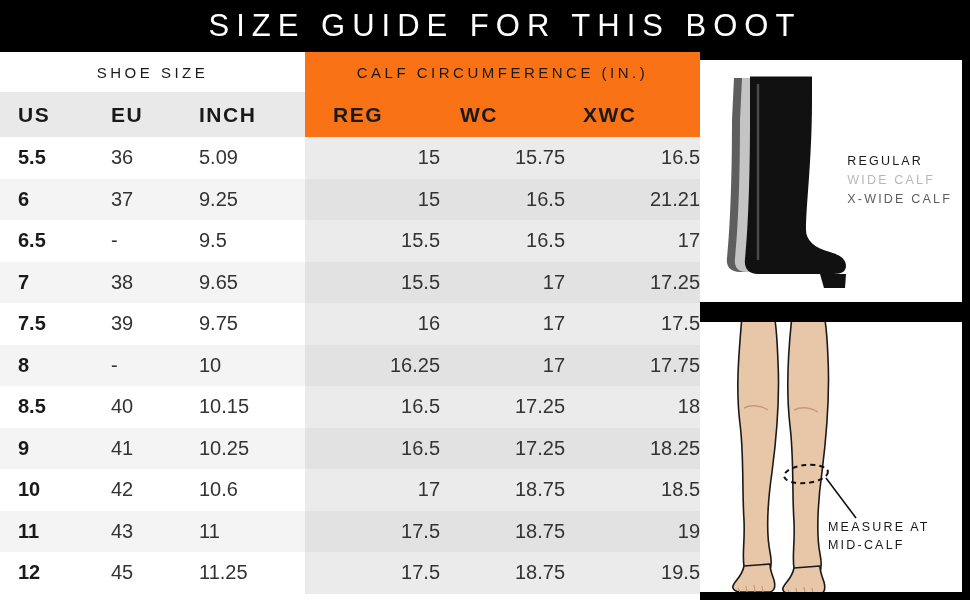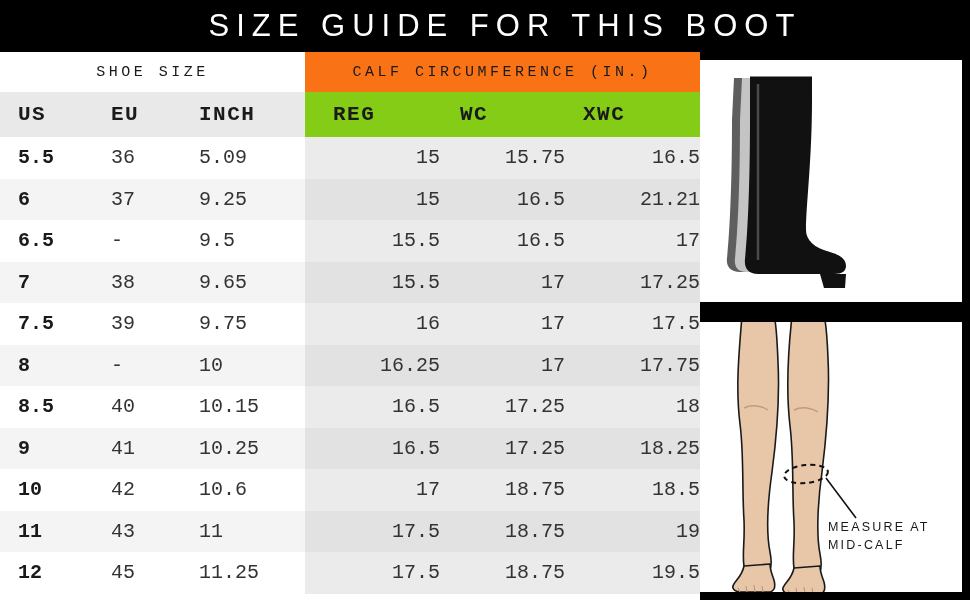--- a/index.html
+++ b/index.html
@@ -54,21 +54,20 @@
     background: #000;
     display: flex;
     flex-direction: column;
   }
 
   
   table.size-table {
     border-collapse: collapse;
     width: 700px;
     table-layout: fixed;
-    font-family: Liberation Mono, monospace;
   }
   table.size-table td, table.size-table th {
     padding: 0;
     margin: 0;
   }
 
   .group-head {
     height: 40px;
     font-size: 15px;
     letter-spacing: 3.5px;
@@ -86,21 +85,21 @@
     height: 45px;
     font-size: 21px;
     font-weight: bold;
     letter-spacing: 1.5px;
     color: #1a1a1a;
     text-align: left;
     vertical-align: middle;
     background: #e9e9e9;
   }
   .col-head.calfcol {
-    background: #84cc16;
+    background: #f97316;
   }
 
   .cell {
     height: 41.5px;
     font-size: 20px;
     color: #333333;
     vertical-align: middle;
     text-align: left;
     background: #ffffff;
   }
@@ -310,20 +309,25 @@
           <path d="M42 18 L110 18 L110 24 C110 90 104 140 104 168 L110 196 C112 205 108 212 96 212 L46 212 C37 212 34 206 35 198 C38 170 40 120 40 60 Z" fill="#c4c4c4"></path>
 
           <path d="M50 18 L112 18 C112 24 112 30 112 40 C112 100 106 145 106 170 C106 180 114 188 130 192 C140 195 146 199 146 206 C146 211 142 214 134 214 L58 214 C48 214 44 208 45 199 C48 170 50 120 50 60 Z" fill="#111111"></path>
 
           <path d="M120 214 L146 214 L145 228 L124 228 Z" fill="#111111"></path>
 
           <path d="M58 24 L58 200" stroke="#4a4a4a" stroke-width="2.5" fill="none"></path>
 
           <path d="M50 18 L112 18" stroke="#111111" stroke-width="3" fill="none"></path>
         </svg>
+        <div class="legend">
+          <div class="reg">REGULAR</div>
+          <div class="wc">WIDE CALF</div>
+          <div class="xwc">X-WIDE CALF</div>
+        </div>
       </div>
 
       <div class="panel panel-legs">
         <svg width="262" height="276" viewBox="0 0 262 276">
 
           <path d="M42 -6 C38 40 36 70 40 102 C44 132 42 170 44 198 C45 220 42 232 44 244 C46 254 58 256 66 252 C72 249 72 240 70 230 C66 210 68 178 72 150 C76 120 80 80 78 40 C77 14 76 0 74 -6 Z" fill="#e8c6a8" stroke="#1a1a1a" stroke-width="1.6" stroke-linejoin="round"></path>
 
           <path d="M44 244 C42 254 36 258 34 262 C31 266 34 270 42 270 L68 270 C74 270 76 266 74 258 C72 252 70 248 70 242 Z" fill="#e8c6a8" stroke="#1a1a1a" stroke-width="1.6" stroke-linejoin="round"></path>
 
           <path d="M92 -6 C88 30 86 70 90 104 C94 136 92 172 94 200 C95 222 92 234 94 246 C96 256 108 258 116 254 C122 251 122 242 120 232 C116 212 118 178 122 150 C126 118 130 76 128 36 C127 12 126 0 124 -6 Z" fill="#e8c6a8" stroke="#1a1a1a" stroke-width="1.6" stroke-linejoin="round"></path>

